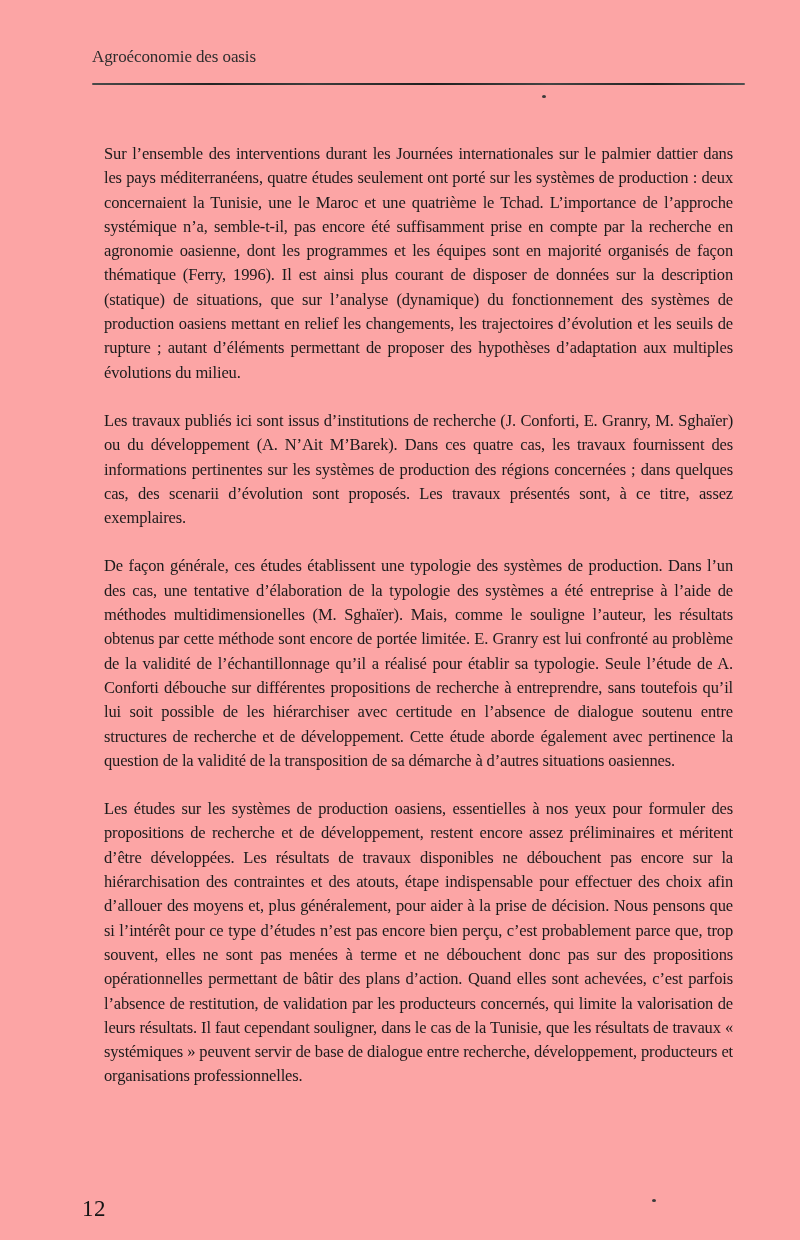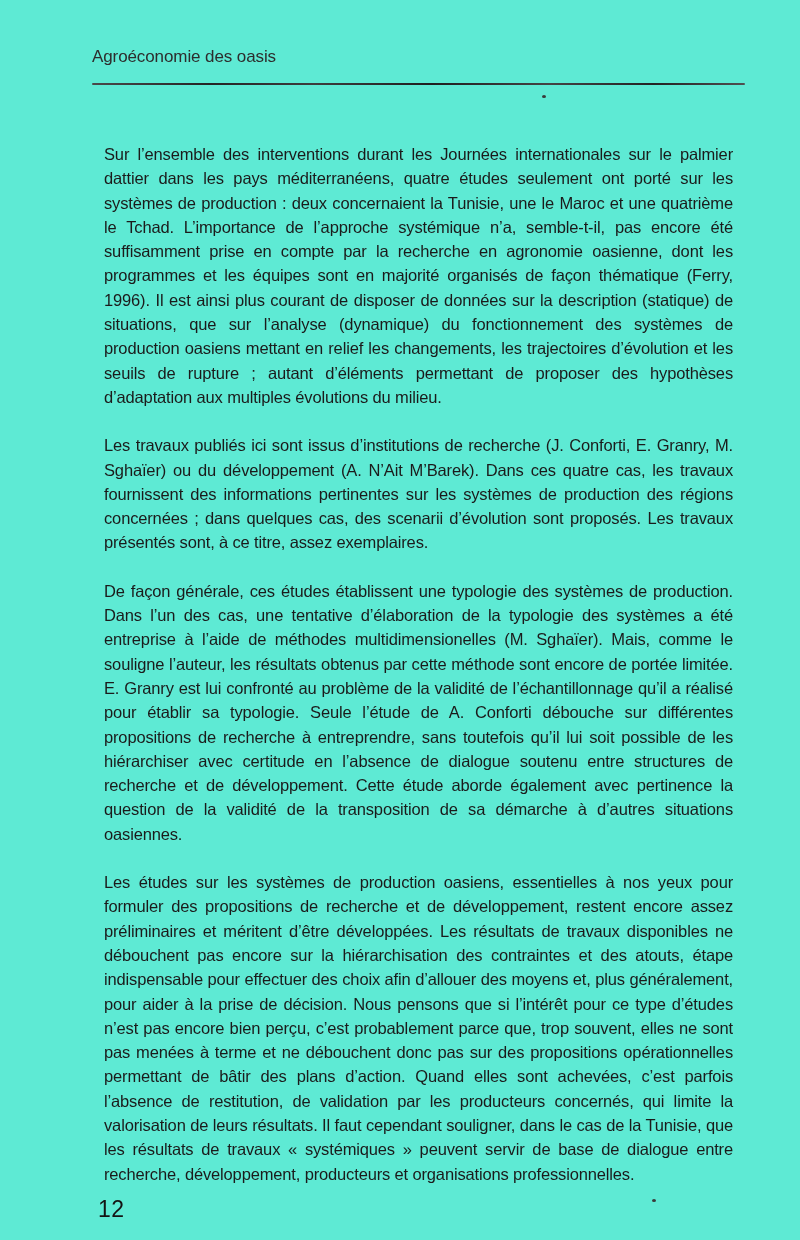--- a/index.html
+++ b/index.html
@@ -12,21 +12,22 @@
     height: 1240px;
     background: #fdfdfc;
     font-family: "Liberation Sans", "DejaVu Sans", sans-serif;
     color: #1b1b1b;
     overflow: hidden;
   }
   .page {
     position: relative;
     width: 800px;
     height: 1240px;
-    background: #5eead4;
+    background: #fca5a5;
+    font-family: Liberation Serif, serif;
   }
   .running-header {
     position: absolute;
     left: 92px;
     top: 47px;
     font-size: 17px;
     letter-spacing: -0.1px;
     color: #2d2d2d;
   }
   .header-rule {
@@ -58,21 +59,21 @@
   }
   .page-body p {
     margin: 12px;
     padding: 0;
   }
   .page-body p + p {
     margin-top: 24px;
   }
   .page-number {
     position: absolute;
-    left: 98px;
+    left: 82px;
     top: 1196px;
     font-size: 23px;
     letter-spacing: 0.5px;
     color: #141414;
   }
 </style>
 </head>
 <body>
 
 <div class="page">

